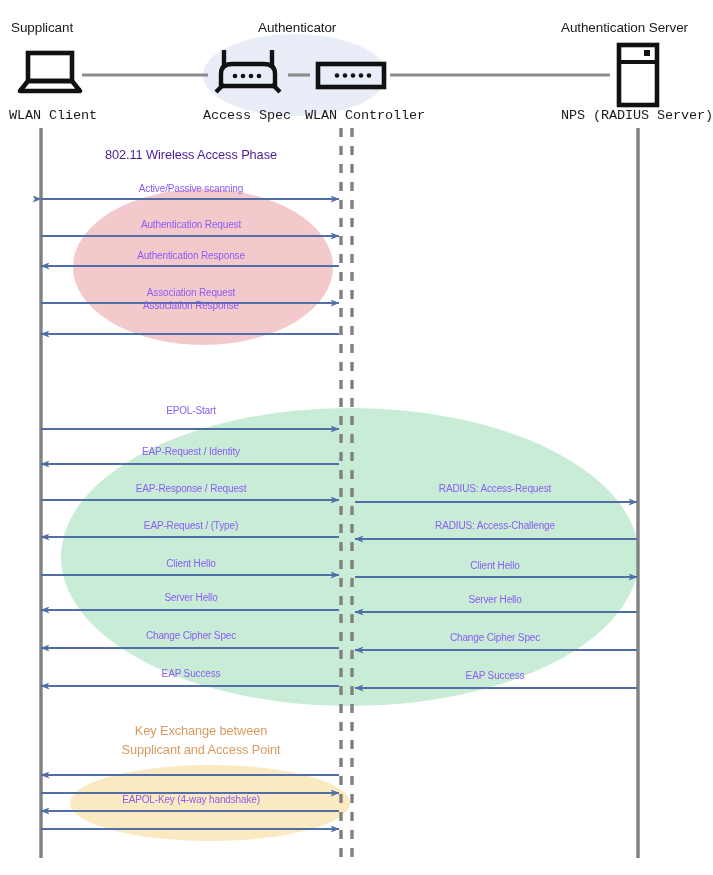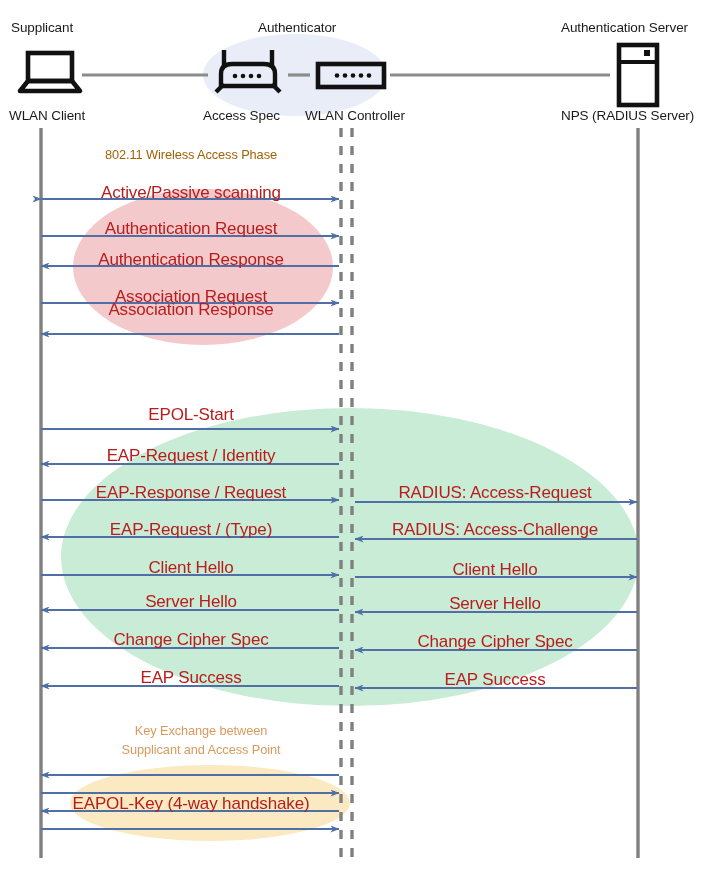--- a/index.html
+++ b/index.html
@@ -11,30 +11,31 @@
   #stage{position:absolute;inset:0;width:713px;height:875px;}
   svg#diagram{position:absolute;left:0;top:0;width:713px;height:875px;}
 
   .actor-title{
     position:absolute;font-size:13.5px;color:#1a1a1a;white-space:nowrap;
     letter-spacing:-0.1px;
   }
   .actor-sub{
     position:absolute;font-size:13.5px;color:#1a1a1a;white-space:nowrap;
     letter-spacing:-0.1px;
+    font-family:Liberation Mono, monospace;
   }
   .msg-label{
-    position:absolute;font-size:17px;color:#b91c1c;white-space:nowrap;
+    position:absolute;font-size:10px;color:#8b5cf6;white-space:nowrap;
     text-align:center;letter-spacing:-0.15px;
   }
   .phase-label{
     position:absolute;font-size:12.8px;white-space:nowrap;text-align:center;
     letter-spacing:-0.1px;font-weight:400;
   }
-  .phase-red{color:#a16207;}
+  .phase-red{color:#4c1d95;}
   .phase-green{color:#2fb474;}
   .phase-orange{color:#d99a5f;line-height:19px;white-space:normal;}
 </style>
 </head>
 <body>
 
 <div id="stage">
 
   <svg id="diagram" viewBox="0 0 713 875" xmlns="http://www.w3.org/2000/svg">
     <defs>

